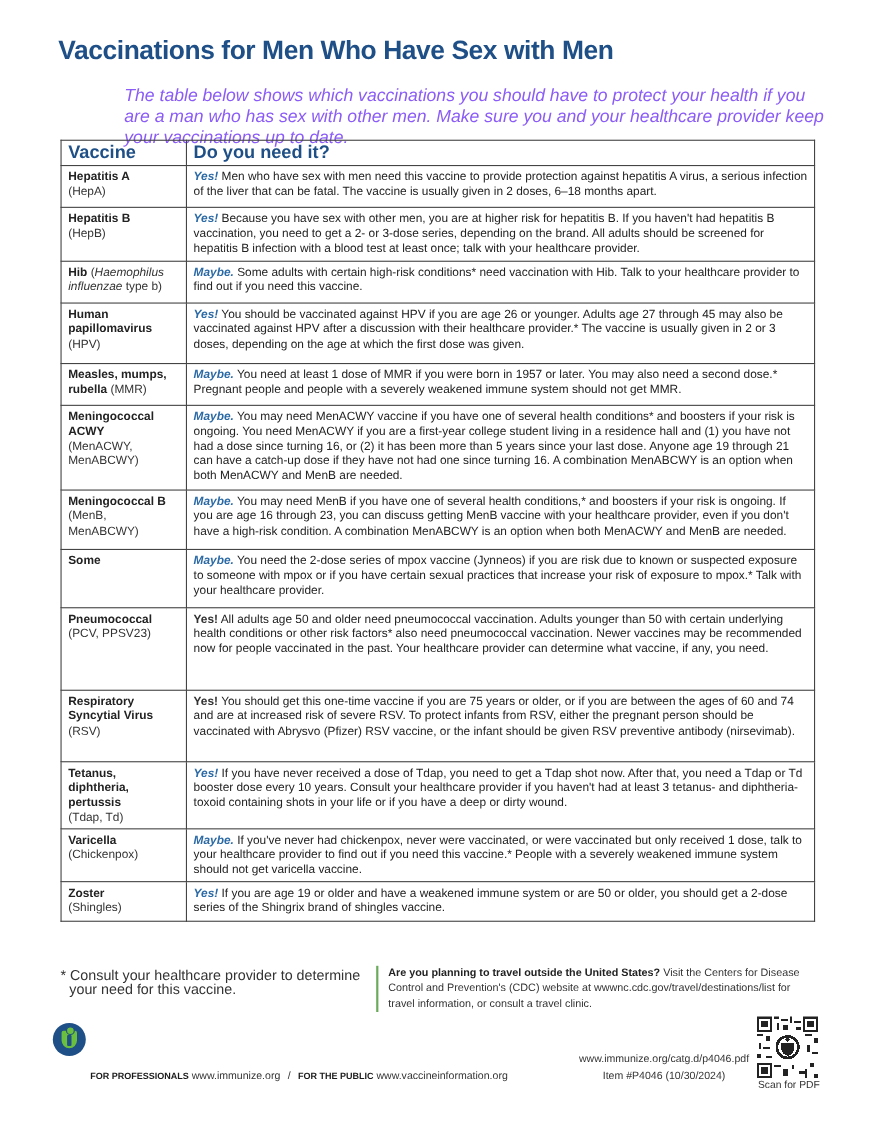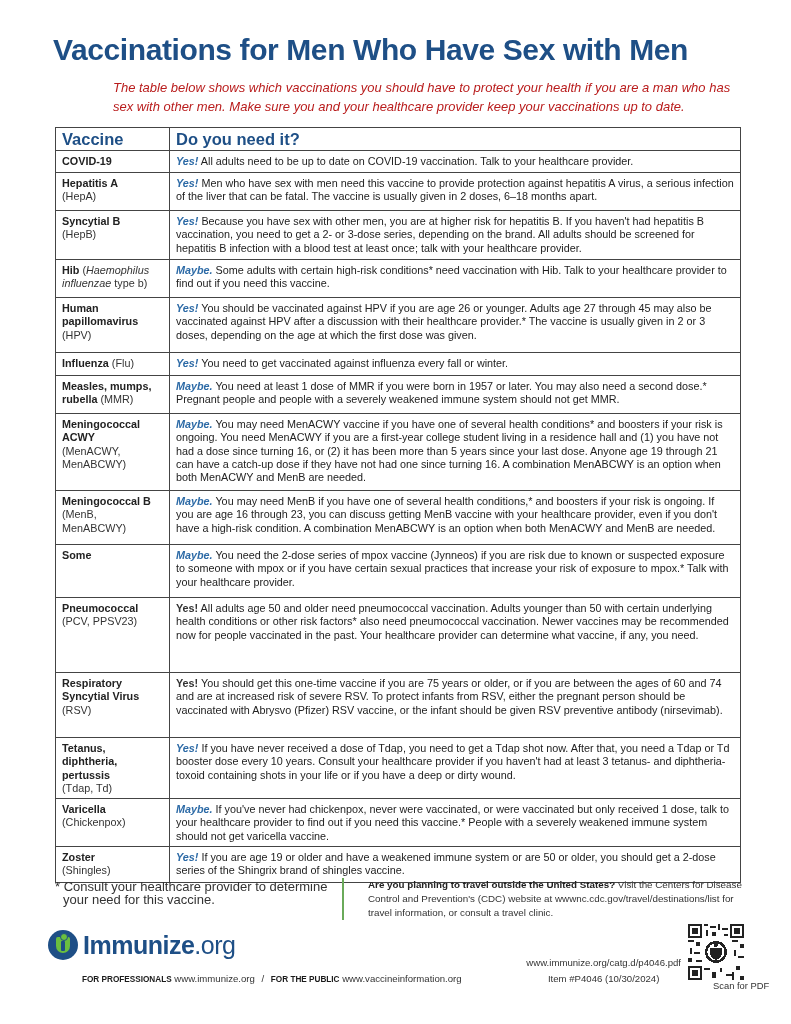--- a/index.html
+++ b/index.html
@@ -1,100 +1,92 @@
 <!DOCTYPE html>
 <html><head>
 <meta charset="utf-8">
 <style>
   html, body { margin: 0; padding: 0; background: #ffffff; }
   body { width: 791px; height: 1024px; position: relative; overflow: hidden;
          font-family: "Liberation Sans", "DejaVu Sans", sans-serif; color: #222; }
   .title { position: absolute; left: 53px; top: 33px; margin: 0;
-           font-size: 30px; font-weight: bold; color: #1e4f86; letter-spacing: -0.4px; }
+           font-size: 24px; font-weight: bold; color: #1e4f86; letter-spacing: -0.4px; }
   .intro { position: absolute; left: 113px; top: 78px; width: 640px; margin: 0;
-           font-size: 13px; line-height: 19px; font-style: italic; color: #b91c1c; }
+           font-size: 16px; line-height: 19px; font-style: italic; color: #8b5cf6; }
   table.vax { position: absolute; left: 55px; top: 127px; width: 686px;
               border-collapse: collapse; table-layout: fixed; }
   table.vax th, table.vax td { border: 1px solid #444; vertical-align: top; }
   table.vax th { text-align: left; font-weight: bold; color: #1e4f86;
                  font-size: 16.5px; padding: 2px 6px 1px 6px; height: 19px; }
   table.vax td { font-size: 10.8px; line-height: 13.3px; padding: 4px 6px 3px 6px; }
   col.c1 { width: 114px; }
   .vname { font-weight: bold; color: #222; }
   .vsub { color: #333; }
   .ans { font-style: italic; font-weight: bold; color: #2c6aa6; }
   .ans.yes-plain { font-style: normal; color: #333; }
   .footnote { position: absolute; left: 55px; top: 880px; width: 280px;
               font-size: 13px; line-height: 13px; color: #333; margin: 0;
               padding-left: 8px; text-indent: -8px; }
   .travel { position: absolute; left: 342px; top: 878px; width: 380px;
-            border-left: 2px solid #6aaa5a; padding-left: 24px;
+            border-left: 2px solid #6aaa5a; padding-left: 9px;
             font-size: 9.8px; line-height: 14px; color: #333; margin: 0; }
   .travel b { color: #222; }
   .logo { position: absolute; left: 48px; top: 930px; display: flex; align-items: center; }
   .logo-mark { width: 30px; height: 30px; border-radius: 50%; background: #1e4f86;
                position: relative; margin-right: 5px; }
   .logo-mark .shield { position: absolute; left: 8px; top: 7px; width: 14px; height: 16px;
                background: #6bbf3f; border-radius: 2px 2px 8px 8px; }
   .logo-mark .dot { position: absolute; left: 12px; top: 3px; width: 6px; height: 6px;
                background: #6bbf3f; border-radius: 50%; border: 1px solid #1e4f86; }
   .logo-mark .bar { position: absolute; left: 13px; top: 11px; width: 4px; height: 10px;
                background: #1e4f86; border-radius: 1px; }
   .logo-text { font-size: 25px; color: #1e4f86; font-weight: bold; letter-spacing: -0.5px; }
   .logo-text .org { font-weight: normal; }
   .links { position: absolute; left: 82px; top: 973px; font-size: 9.6px; color: #333; white-space: nowrap; }
   .links .lbl { font-weight: bold; font-size: 8.2px; color: #1a1a1a; }
   .links .sep { margin: 0 4px; }
   .pdf-info { position: absolute; right: 110px; top: 955px; text-align: center;
               font-size: 9.6px; line-height: 16px; color: #333; }
   .qr-wrap { position: absolute; left: 688px; top: 924px; width: 56px; height: 56px; background: #fff; }
   .qr-wrap svg { display: block; }
-  .scan { position: absolute; left: 689px; top: 980px; font-size: 9.4px; color: #333; margin-left: 24px; }
+  .scan { position: absolute; left: 689px; top: 980px; font-size: 9.4px; color: #333; }
 </style>
 </head>
 <body>
 
 <h1 class="title">Vaccinations for Men Who Have Sex with Men</h1>
 <p class="intro">The table below shows which vaccinations you should have to protect your health if you are a man who has sex with other men. Make sure you and your healthcare provider keep your vaccinations up to date.</p>
 
 <table class="vax">
   <colgroup>
       <col class="c1">
       <col>
     </colgroup>
   <thead>
     <tr>
       <th>Vaccine</th>
       <th>Do you need it?</th>
     </tr>
   </thead>
   <tbody>
-    <tr style="height:22px">
-      <td><span class="vname">COVID-19</span></td>
-      <td><span class="ans">Yes!</span><span> All adults need to be up to date on COVID-19 vaccination. Talk to your healthcare provider.</span></td>
-    </tr>
     <tr style="height:38px">
       <td><span class="vname">Hepatitis A</span><br><span class="vsub">(HepA)</span></td>
       <td><span class="ans">Yes!</span><span> Men who have sex with men need this vaccine to provide protection against hepatitis A virus, a serious infection of the liver that can be fatal. The vaccine is usually given in 2 doses, 6–18 months apart.</span></td>
     </tr>
     <tr style="height:49px">
-      <td><span class="vname">Syncytial B</span><br><span class="vsub">(HepB)</span></td>
+      <td><span class="vname">Hepatitis B</span><br><span class="vsub">(HepB)</span></td>
       <td><span class="ans">Yes!</span><span> Because you have sex with other men, you are at higher risk for hepatitis B. If you haven't had hepatitis B vaccination, you need to get a 2- or 3-dose series, depending on the brand. All adults should be screened for hepatitis B infection with a blood test at least once; talk with your healthcare provider.</span></td>
     </tr>
     <tr style="height:38px">
       <td><span class="vname">Hib</span> <span class="vsub">(<i>Haemophilus influenzae</i><span> type b)</span></span></td>
       <td><span class="ans">Maybe.</span><span> Some adults with certain high-risk conditions* need vaccination with Hib. Talk to your healthcare provider to find out if you need this vaccine.</span></td>
     </tr>
     <tr style="height:55px">
       <td><span class="vname">Human papillomavirus</span><br><span class="vsub">(HPV)</span></td>
       <td><span class="ans">Yes!</span><span> You should be vaccinated against HPV if you are age 26 or younger. Adults age 27 through 45 may also be vaccinated against HPV after a discussion with their healthcare provider.* The vaccine is usually given in 2 or 3 doses, depending on the age at which the first dose was given.</span></td>
-    </tr>
-    <tr style="height:23px">
-      <td><span class="vname">Influenza</span> <span class="vsub">(Flu)</span></td>
-      <td><span class="ans">Yes!</span><span> You need to get vaccinated against influenza every fall or winter.</span></td>
     </tr>
     <tr style="height:38px">
       <td><span class="vname">Measles, mumps, rubella</span> <span class="vsub">(MMR)</span></td>
       <td><span class="ans">Maybe.</span><span> You need at least 1 dose of MMR if you were born in 1957 or later. You may also need a second dose.* Pregnant people and people with a severely weakened immune system should not get MMR.</span></td>
     </tr>
     <tr style="height:77px">
       <td><span class="vname">Meningococcal ACWY</span><br><span class="vsub">(MenACWY, MenABCWY)</span></td>
       <td><span class="ans">Maybe.</span><span> You may need MenACWY vaccine if you have one of several health conditions* and boosters if your risk is ongoing. You need MenACWY if you are a first-year college student living in a residence hall and (1) you have not had a dose since turning 16, or (2) it has been more than 5 years since your last dose. Anyone age 19 through 21 can have a catch-up dose if they have not had one since turning 16. A combination MenABCWY is an option when both MenACWY and MenB are needed.</span></td>
     </tr>
     <tr style="height:54px">
@@ -131,21 +123,20 @@
 <p class="footnote">* Consult your healthcare provider to determine your need for this vaccine.</p>
 
 <p class="travel"><b>Are you planning to travel outside the United States?</b><span> Visit the Centers for Disease Control and Prevention's (CDC) website at wwwnc.cdc.gov/travel/destinations/list for travel information, or consult a travel clinic.</span></p>
 
 <div class="logo">
   <div class="logo-mark">
     <div class="shield"></div>
       <div class="dot"></div>
       <div class="bar"></div>
   </div>
-  <div class="logo-text"><span>Immunize</span><span class="org">.org</span></div>
 </div>
 
 <div class="links">
   <span class="lbl">FOR PROFESSIONALS</span>
   <span>www.immunize.org</span>
   <span class="sep">/</span>
   <span class="lbl">FOR THE PUBLIC</span>
   <span>www.vaccineinformation.org</span>
 </div>
 

